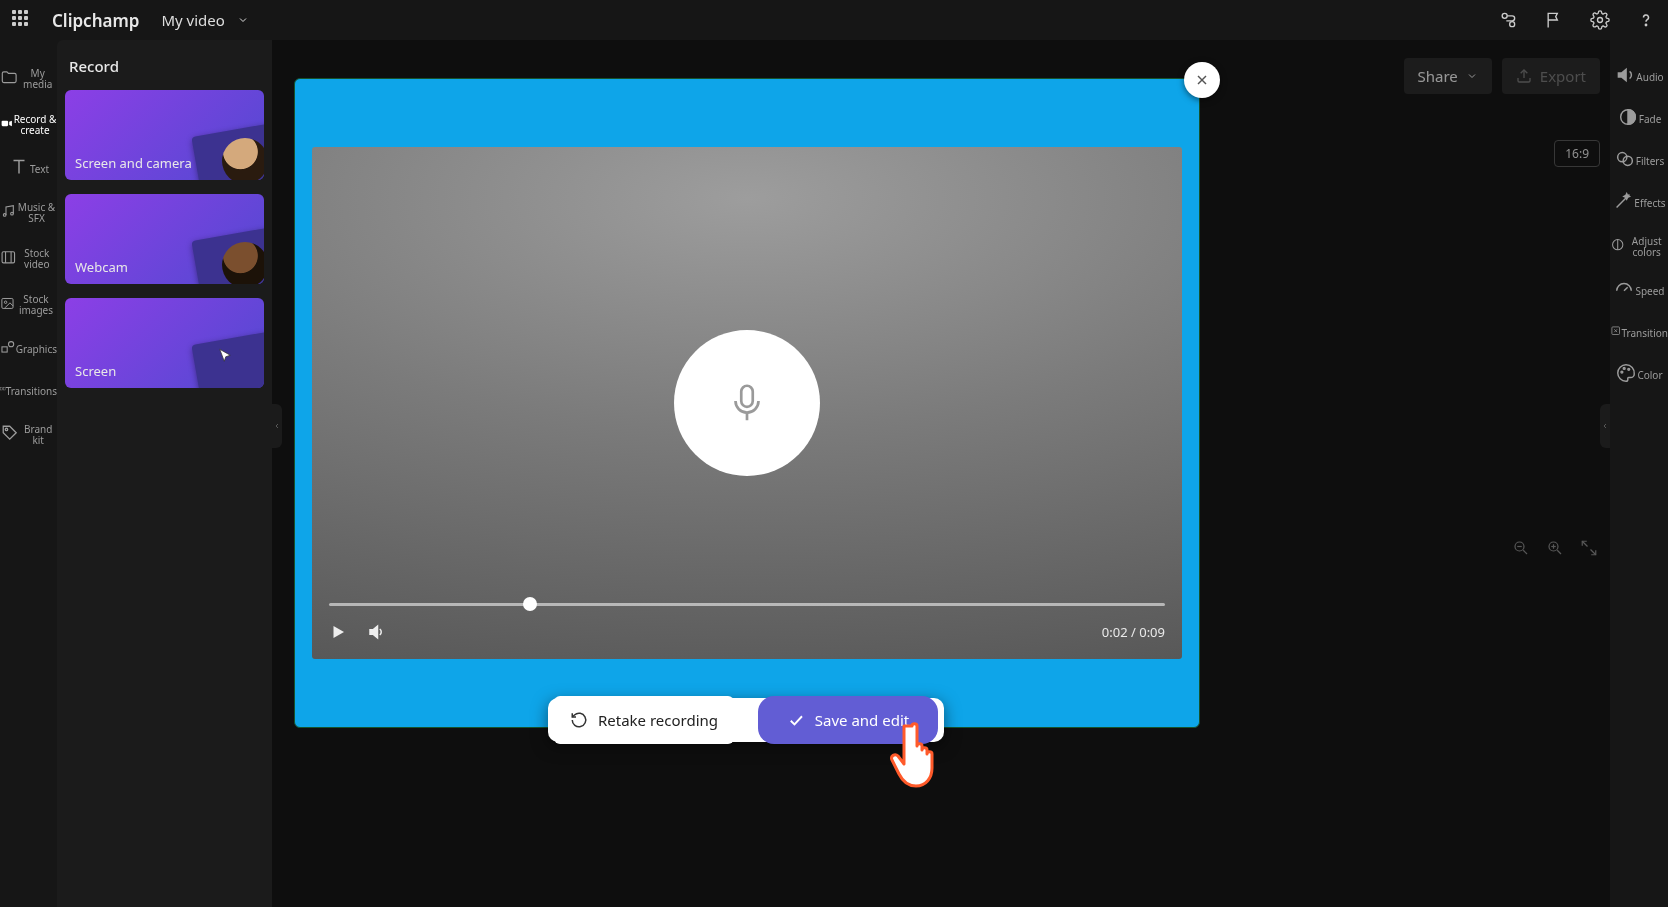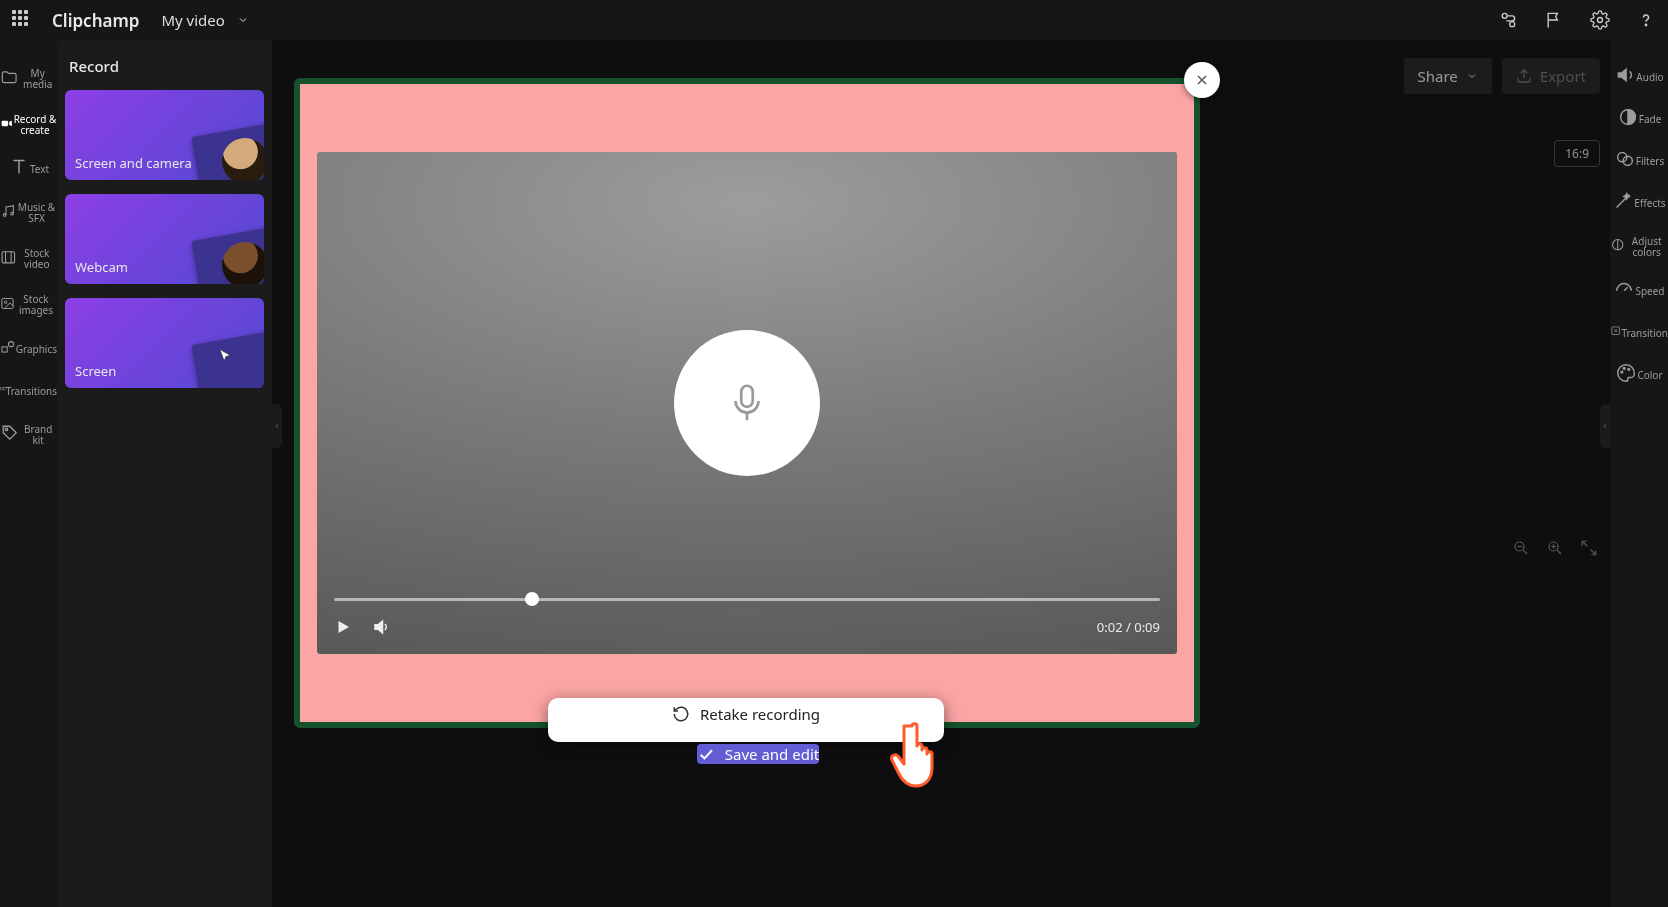--- a/index.html
+++ b/index.html
@@ -56,38 +56,38 @@
   .tl-controls{position:absolute;bottom:350px;right:70px;display:flex;gap:16px;color:#888;z-index:3;}
   .tl-controls svg{width:18px;height:18px;cursor:pointer;}
 
   
   .collapse-tab{position:absolute;width:10px;height:44px;background:#2a2a2a;border-radius:0 6px 6px 0;display:flex;align-items:center;justify-content:center;color:#888;z-index:6;}
 
   
   .scrim{position:absolute;inset:0;background:rgba(0,0,0,0.35);z-index:7;}
 
   
-  .modal{position:absolute;left:294px;top:78px;width:906px;height:650px;background:#fca5a5;border:6px solid #14532d;border-radius:6px;z-index:10;overflow:hidden;}
+  .modal{position:absolute;left:294px;top:78px;width:906px;height:650px;background:#0ea5e9;border:1px solid #14532d;border-radius:6px;z-index:10;overflow:hidden;}
   .preview-area{position:absolute;top:68px;left:17px;right:17px;bottom:68px;border-radius:3px;overflow:hidden;background:radial-gradient(ellipse 140% 100% at 50% 10%,#9d9d9d 0%,#7b7b7b 45%,#565656 100%);}
   .mic-chip{position:absolute;left:50%;top:50%;transform:translate(-50%,-50%);width:146px;height:146px;border-radius:50%;background:#fff;display:flex;align-items:center;justify-content:center;}
   .mic-chip svg{width:46px;height:46px;color:#9a9a9a;}
   .close-chip{position:absolute;top:62px;left:1184px;width:36px;height:36px;border-radius:50%;background:#fff;display:flex;align-items:center;justify-content:center;z-index:20;cursor:pointer;box-shadow:0 2px 6px rgba(0,0,0,.5);}
   .close-chip svg{width:16px;height:16px;color:#555;}
 
   
   .pb{position:absolute;left:17px;right:17px;bottom:2px;height:64px;}
   .pb-track{position:absolute;top:10px;left:0;right:0;height:3px;background:rgba(255,255,255,0.55);border-radius:2px;}
   .pb-thumb{position:absolute;top:4px;width:14px;height:14px;border-radius:50%;background:#fff;left:24%;transform:translateX(-50%);}
   .pb-row{position:absolute;top:30px;left:0;right:0;display:flex;align-items:center;gap:20px;color:#eee;}
   .pb-time{margin-left:auto;font-size:13px;color:#eaeaea;}
 
   
-  .pill{position:absolute;left:548px;top:698px;width:396px;height:44px;background:#fff;border-radius:10px;display:flex;align-items:center;padding:6px;gap:20px;z-index:12;box-shadow:0 4px 16px rgba(0,0,0,.5);flex-direction:column;}
+  .pill{position:absolute;left:548px;top:698px;width:396px;height:44px;background:#fff;border-radius:10px;display:flex;align-items:center;padding:6px;gap:0;z-index:12;box-shadow:0 4px 16px rgba(0,0,0,.5);}
   .pill .retake{flex:1;display:flex;align-items:center;justify-content:center;gap:10px;height:48px;border-radius:6px;background:#fff;color:#222;font-size:15px;cursor:pointer;}
-  .pill .save{flex:1;display:flex;align-items:center;justify-content:space-between;gap:10px;height:48px;border-radius:4px;background:var(--accent);color:#fff;font-size:15px;cursor:pointer;margin-left:24px;}
+  .pill .save{flex:1;display:flex;align-items:center;justify-content:center;gap:10px;height:48px;border-radius:16px;background:var(--accent);color:#fff;font-size:15px;cursor:pointer;margin-left:24px;}
 
   
   .pointer-hand{position:absolute;left:886px;top:716px;z-index:30;pointer-events:none;}
   .pointer-hand svg{width:64px;height:80px;}
 </style>
 </head>
 <body>
 
 <div class="topbar">
   <div class="waffle">

